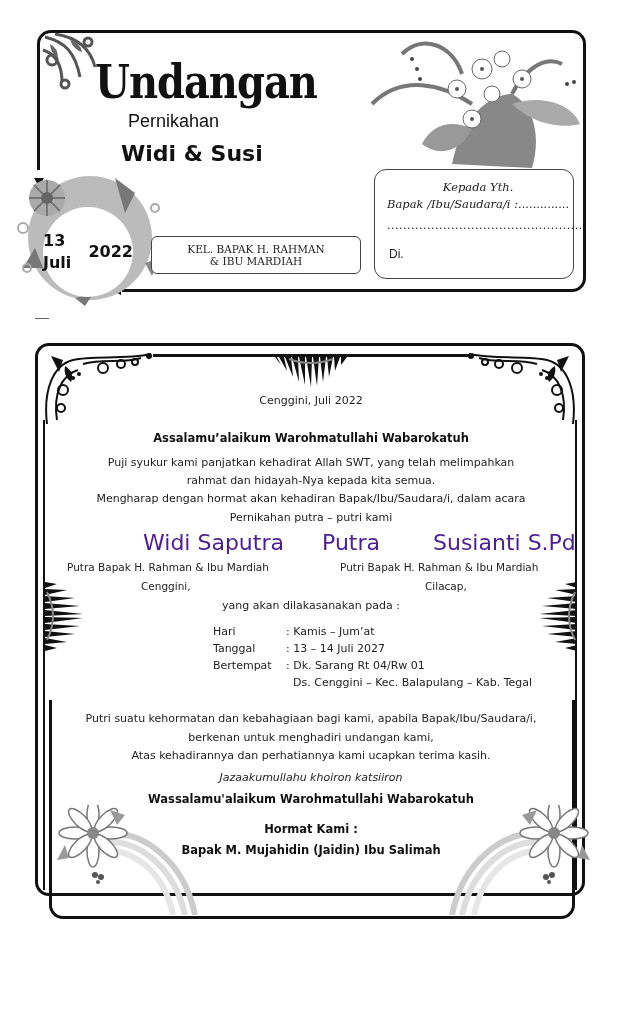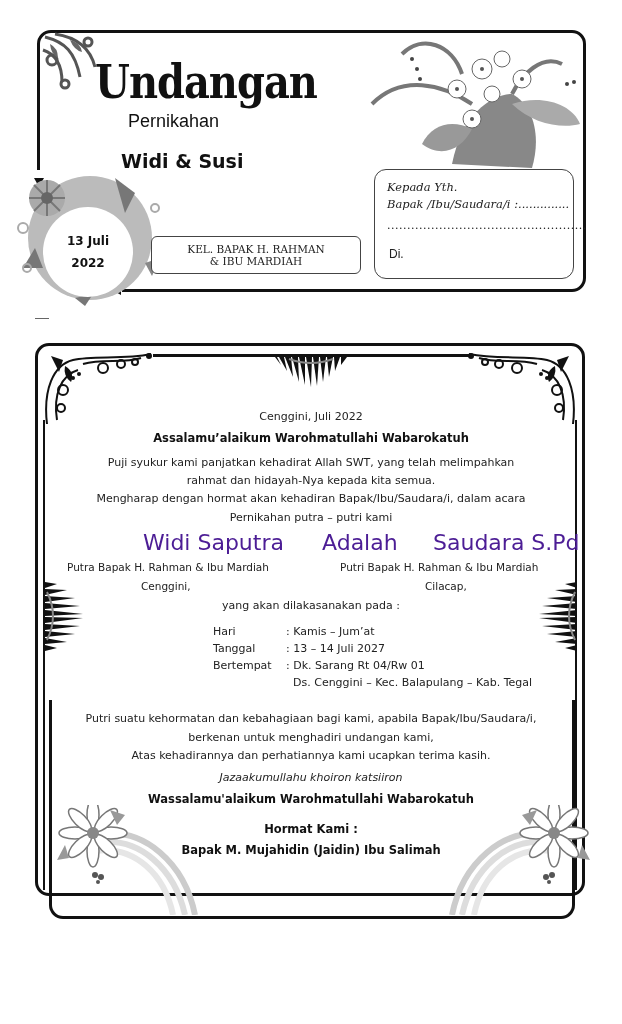--- a/index.html
+++ b/index.html
@@ -14,22 +14,22 @@
   .title {
     position: absolute; left: 95px; top: 54px; width: 185px;
     font-family: "DejaVu Serif", serif; font-weight: bold; font-size: 40px;
     letter-spacing: -1px; color: #111; transform: scaleY(1.15); transform-origin: left top;
   }
   .subtitle {
     position: absolute; left: 128px; top: 111px;
     font-family: Liberation Sans, sans-serif; font-size: 18px; color: #111;
   }
   .couple {
-    position: absolute; left: 121px; top: 150px;
-    font-family: "DejaVu Sans", sans-serif; font-weight: bold; font-size: 19px; color: #111;
+    position: absolute; left: 121px; top: 141px;
+    font-family: "DejaVu Sans", sans-serif; font-weight: bold; font-size: 22px; color: #111;
   }
   .flower-bouquet { position: absolute; left: 362px; top: 34px; width: 222px; height: 134px; }
 
   .arrow-down {
     position: absolute; left: 34px; top: 178px; width: 0; height: 0;
     border-left: 5px solid transparent; border-right: 5px solid transparent; border-top: 9px solid #111;
   }
   .arrow-left {
     position: absolute; left: 112px; top: 285px; width: 0; height: 0;
     border-top: 5px solid transparent; border-bottom: 5px solid transparent; border-right: 9px solid #111;
@@ -37,38 +37,38 @@
   .top-card-cutout {
     position: absolute; left: 30px; top: 170px; width: 12px; height: 118px; background: #fff;
   }
   .top-card-cutout-bottom {
     position: absolute; left: 30px; top: 284px; width: 92px; height: 12px; background: #fff;
   }
 
   .date-wreath { position: absolute; left: 15px; top: 168px; width: 150px; height: 138px; }
   .date-circle {
     position: absolute; left: 43px; top: 207px; width: 90px; height: 90px; border-radius: 50%;
-    background: #fff; display: flex; flex-direction: column; align-items: center; justify-content: center;
-    font-family: "DejaVu Sans", sans-serif; font-weight: bold; font-size: 12px; line-height: 22px; color: #111;
+    background: #fff; display: flex; flex-direction: row; align-items: center; justify-content: center;
+    font-family: "DejaVu Sans", sans-serif; font-weight: bold; font-size: 16px; line-height: 22px; color: #111;
   }
 
   .family-box {
     position: absolute; left: 151px; top: 236px; width: 210px; height: 38px;
     border: 1px solid #444; border-radius: 6px; background: #fff;
     display: flex; flex-direction: column; align-items: center; justify-content: center;
     font-family: "DejaVu Serif", serif; font-size: 10.5px; line-height: 12px; color: #222;
   }
 
   .address-box {
     position: absolute; left: 374px; top: 169px; width: 200px; height: 110px;
     border: 1px solid #444; border-radius: 12px; background: #fff;
   }
   .address-box .to {
     position: absolute; left: 12px; top: 9px;
-    font-family: "DejaVu Serif", serif; font-style: italic; font-size: 11.5px; line-height: 17px; color: #222;
+    font-family: "DejaVu Serif", serif; font-style: italic; font-size: 11.5px; line-height: 17px; color: #222; text-align: center;
   }
   .address-box .dots {
     position: absolute; left: 12px; top: 49px; font-family: "DejaVu Serif", serif; font-size: 11px; color: #222; letter-spacing: 0.5px;
   }
   .address-box .di {
     position: absolute; left: 14px; top: 77px; font-family: "Liberation Sans", sans-serif; font-size: 12px; color: #222; text-align: center;
   }
 
   .small-dash { position: absolute; left: 35px; top: 318px; width: 14px; height: 1px; background: #666; }
 
@@ -91,21 +91,21 @@
 
   .sunburst-top { position: absolute; left: 275px; top: 357px; width: 72px; height: 30px; }
   .sunburst-left { position: absolute; left: 45px; top: 580px; width: 38px; height: 72px; }
   .sunburst-right { position: absolute; left: 539px; top: 580px; width: 38px; height: 72px; }
 
   .flower-bl { position: absolute; left: 55px; top: 805px; width: 200px; height: 110px; }
   .flower-br { position: absolute; left: 392px; top: 805px; width: 200px; height: 110px; }
 
   .content { position: absolute; left: 0; top: 0; width: 622px; font-family: "DejaVu Sans", sans-serif; color: #222; }
   .c-line { position: absolute; left: 0; width: 622px; text-align: center; font-size: 11px; }
-  .c-place { top: 394px; font-size: 11px; margin-top: 16px; }
+  .c-place { top: 394px; font-size: 11px; }
   .c-salam { top: 431px; font-weight: bold; font-size: 11.5px; color: #111; }
   .c-p1 { top: 456px; }
   .c-p2 { top: 474px; }
   .c-p3 { top: 492px; }
   .c-p4 { top: 511px; }
 
   .names { position: absolute; top: 530px; font-size: 22px; color: #4c1d95; }
   .name-groom { left: 143px; }
   .name-with { left: 322px; }
   .name-bride { left: 433px; }
@@ -391,22 +391,22 @@
 
 <div class="content">
   <div class="c-line c-place">Cenggini, Juli 2022</div>
   <div class="c-line c-salam">Assalamu’alaikum Warohmatullahi Wabarokatuh</div>
   <div class="c-line c-p1">Puji syukur kami panjatkan kehadirat Allah SWT, yang telah melimpahkan</div>
   <div class="c-line c-p2">rahmat dan hidayah-Nya kepada kita semua.</div>
   <div class="c-line c-p3">Mengharap dengan hormat akan kehadiran Bapak/Ibu/Saudara/i, dalam acara</div>
   <div class="c-line c-p4">Pernikahan putra – putri kami</div>
 
   <div class="names name-groom">Widi Saputra</div>
-  <div class="names name-with">Adalah</div>
-  <div class="names name-bride">Saudara S.Pd</div>
+  <div class="names name-with">Putra</div>
+  <div class="names name-bride">Susianti S.Pd</div>
 
   <div class="parent par-groom">Putra Bapak H. Rahman &amp; Ibu Mardiah</div>
   <div class="parent city-groom">Cenggini,</div>
   <div class="parent par-bride">Putri Bapak H. Rahman &amp; Ibu Mardiah</div>
   <div class="parent city-bride">Cilacap,</div>
 
   <div class="c-line c-held">yang akan dilakasanakan pada :</div>
 
   <div class="details">
     <div class="row">

